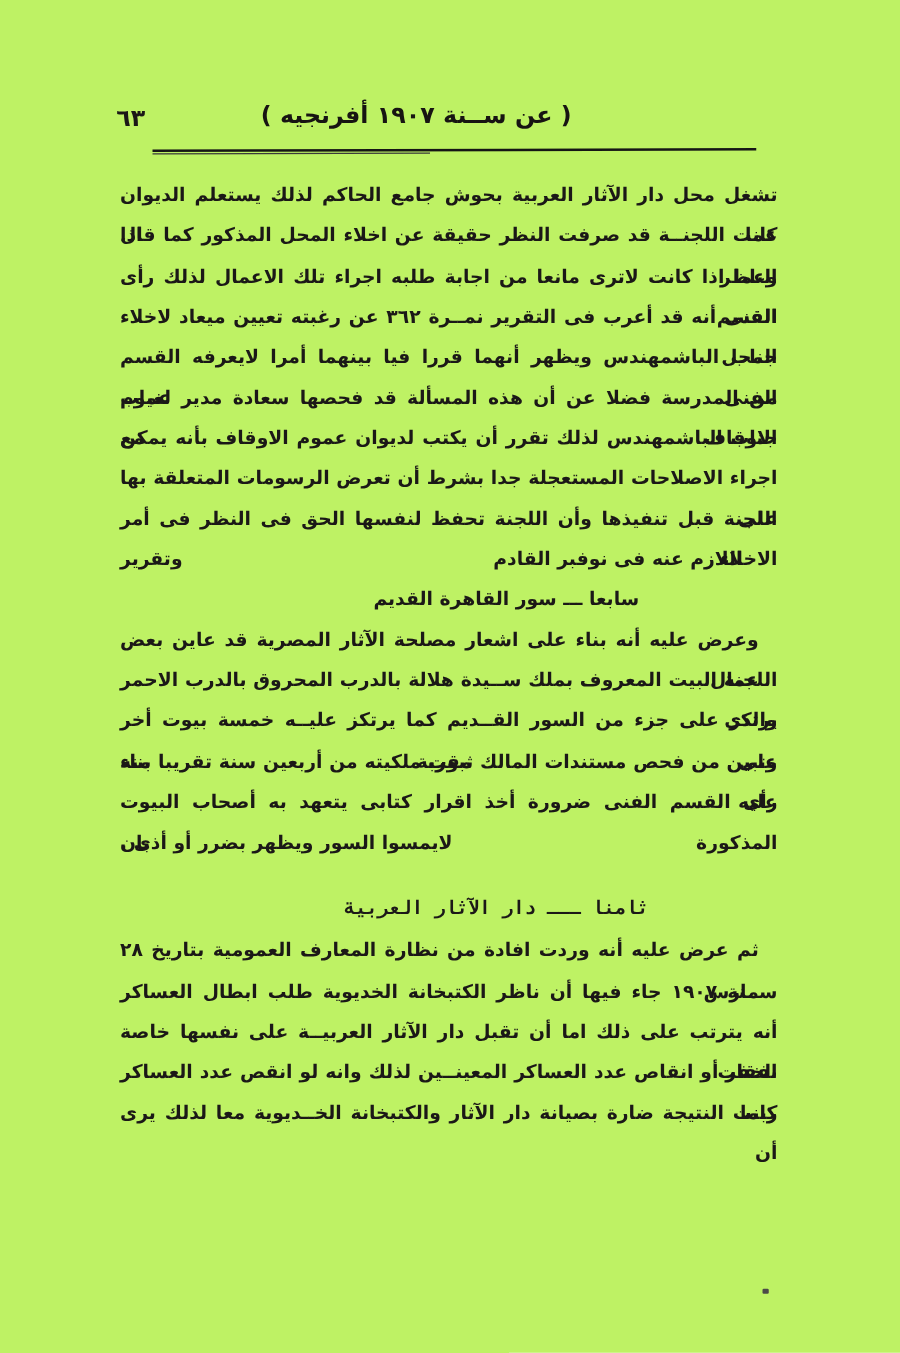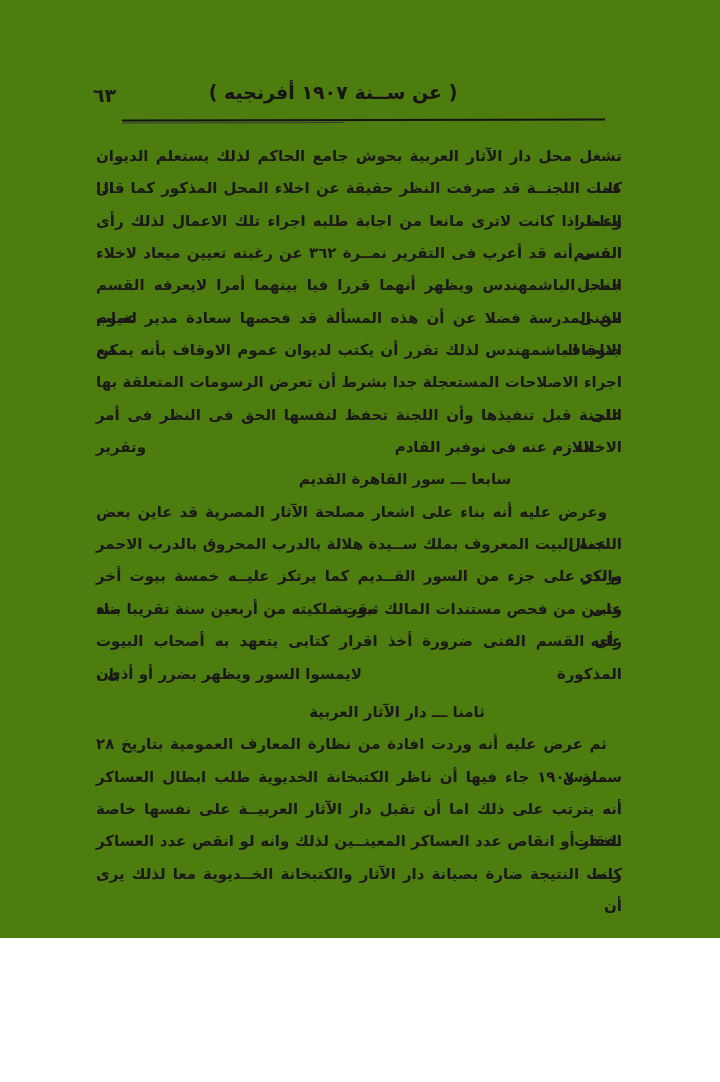--- a/index.html
+++ b/index.html
@@ -3,22 +3,22 @@
 <meta charset="utf-8">
 <style>
   html, body { margin: 0; padding: 0; }
   body {
     width: 720px; height: 1082px;
     background: #ffffff;
     font-family: "DejaVu Sans", sans-serif;
   }
   .page {
     position: relative;
-    width: 720px; height: 938px;
-    background: #4d7c0f;
+    width: 720px; height: 1082px;
+    background: #bef264;
     overflow: hidden;
     color: #1b1817;
   }
   
   .page-num {
     position: absolute;
     left: 93px; top: 84px;
     font-size: 19px; font-weight: bold;
     color: #1b1817;
   }
@@ -71,21 +71,21 @@
   .line.short-left {
     text-align: left;
     text-align-last: left;
   }
   .line.heading {
     text-align: center;
     text-align-last: center;
     position: relative;
   }
   .line.h1 { right: -46px; }
-  .line.h2 { right: -38px; margin-top: 6px; }
+  .line.h2 { right: -38px; margin-top: 22px; font-family: Liberation Mono, monospace; }
   
   .speck {
     position: absolute;
     left: 610px; top: 1031px;
     width: 5px; height: 4px;
     background: #4c4a48;
     border-radius: 1px;
   }
 </style>
 </head>

